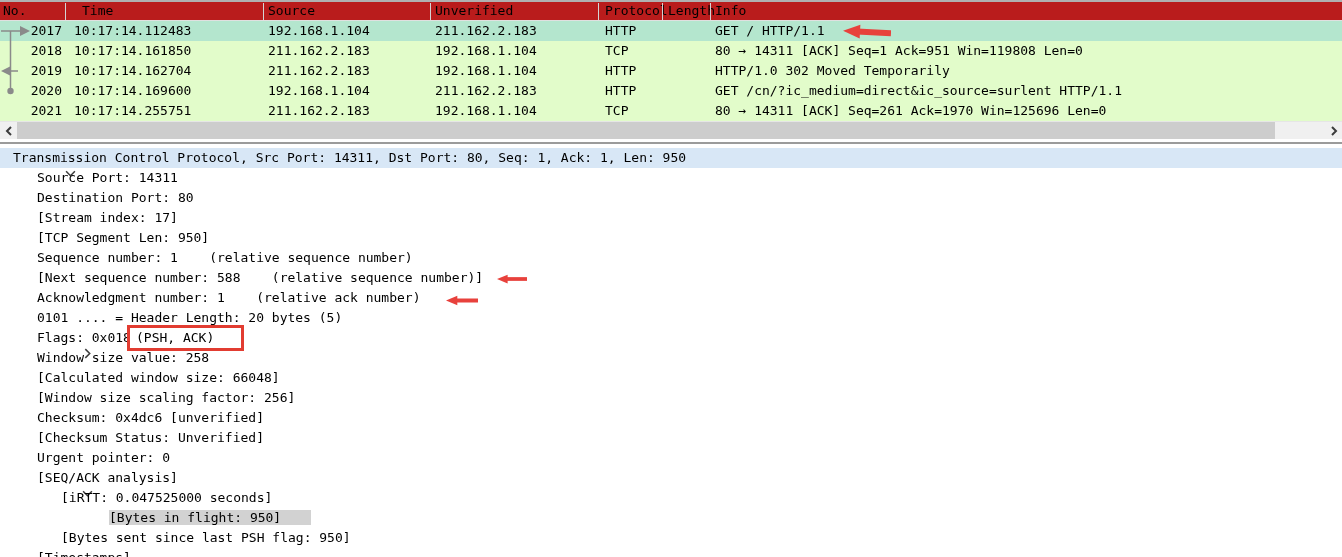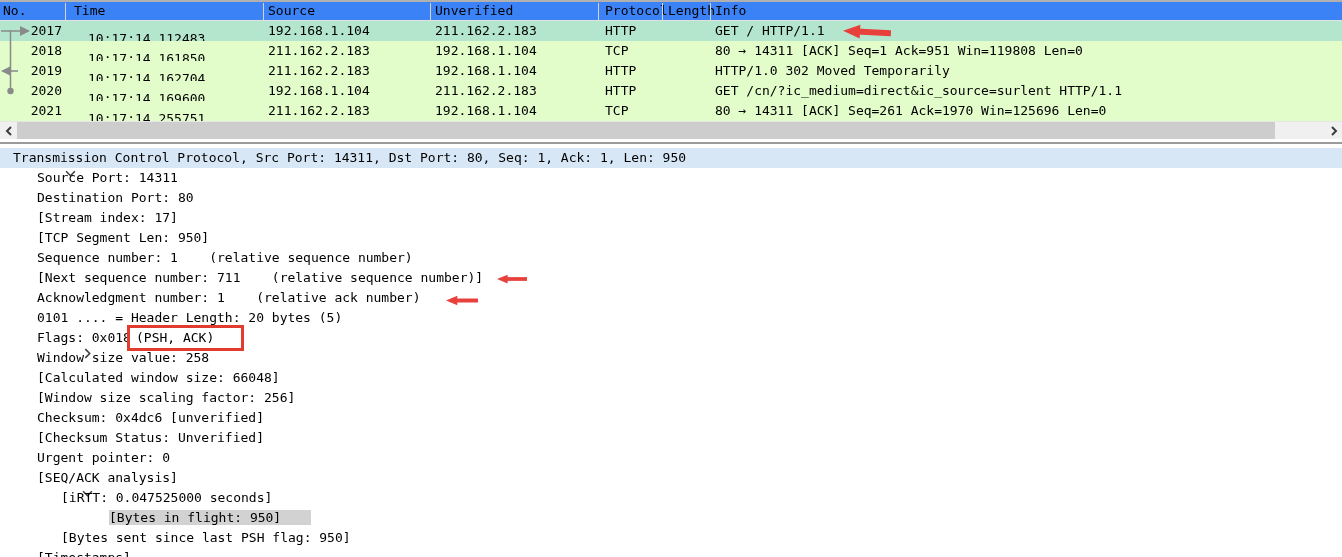--- a/index.html
+++ b/index.html
@@ -3,31 +3,31 @@
 <meta charset="utf-8">
 <style>
   * { margin:0; padding:0; box-sizing:border-box; }
   html,body { width:1342px; height:557px; overflow:hidden; background:#fff;
               font-family:"DejaVu Sans Mono","Liberation Mono",monospace;
               font-size:13px; color:#000; }
   .app { position:relative; width:1342px; height:557px; border-top:2px solid #b0b0b0; background:#fff; }
 
   
   .plist { position:relative; width:1342px; }
-  .plist-header { position:relative; height:19px; background:#3b82f6; border-bottom:1px solid #e0e0e0;padding-left:32px; }
+  .plist-header { position:relative; height:19px; background:#b91c1c; border-bottom:1px solid #e0e0e0;padding-left:32px; }
   .plist-header .hcell { position:absolute; top:1px; white-space:pre; }
   .hsep { position:absolute; top:1px; height:17px; width:1px; background:#d4d4d4; }
-  .h-no{left:3px;} .h-time{left:74px;} .h-src{left:268px;} .h-dst{left:435px;}
+  .h-no{left:3px;} .h-time{left:82px;} .h-src{left:268px;} .h-dst{left:435px;}
   .h-proto{left:605px;} .h-len{left:668px;} .h-info{left:715px;}
 
   .prow { position:relative; height:20px; background:#e2fcca; }
   .prow.selected { background:#b4e6ce; }
   .prow span { position:absolute; top:2px; white-space:pre; }
   .c-no   { left:0; width:65px; text-align:right; padding-right:3px; }
-  .c-time { left:88px;margin-top:8px; }
+  .c-time { left:74px; }
   .c-src  { left:268px; }
   .c-dst  { left:435px; }
   .c-proto{ left:605px; }
   .c-len  { left:607px; width:100px; text-align:right;margin-top:36px; }
   .c-info { left:715px; }
 
   .gutter-marks { position:absolute; left:0; top:19px; width:34px; height:100px; pointer-events:none; }
 
   
   .hscroll { position:relative; height:18px; background:#f0f0f0; border-top:1px solid #e6e6e6; }
@@ -178,21 +178,21 @@
       <span class="txt">[Stream index: 17]</span>
     </div>
     <div class="dline lv1">
       <span class="txt">[TCP Segment Len: 950]</span>
     </div>
     <div class="dline lv1">
       <span class="txt">Sequence number: 1    (relative sequence number)</span>
     </div>
 
     <div class="dline lv1">
-      <span class="txt">[Next sequence number: 711    (relative sequence number)]</span>
+      <span class="txt">[Next sequence number: 588    (relative sequence number)]</span>
       <svg class="red-arrow" style="left:497px; top:5px" width="30" height="12" viewBox="0 0 48 16">
         <g fill="#e8413c">
             <polygon points="0,8 17,1 17,15"></polygon>
             <rect x="14" y="5" width="34" height="6"></rect>
           </g>
       </svg>
     </div>
 
     <div class="dline lv1">
       <span class="txt">Acknowledgment number: 1    (relative ack number)</span>

